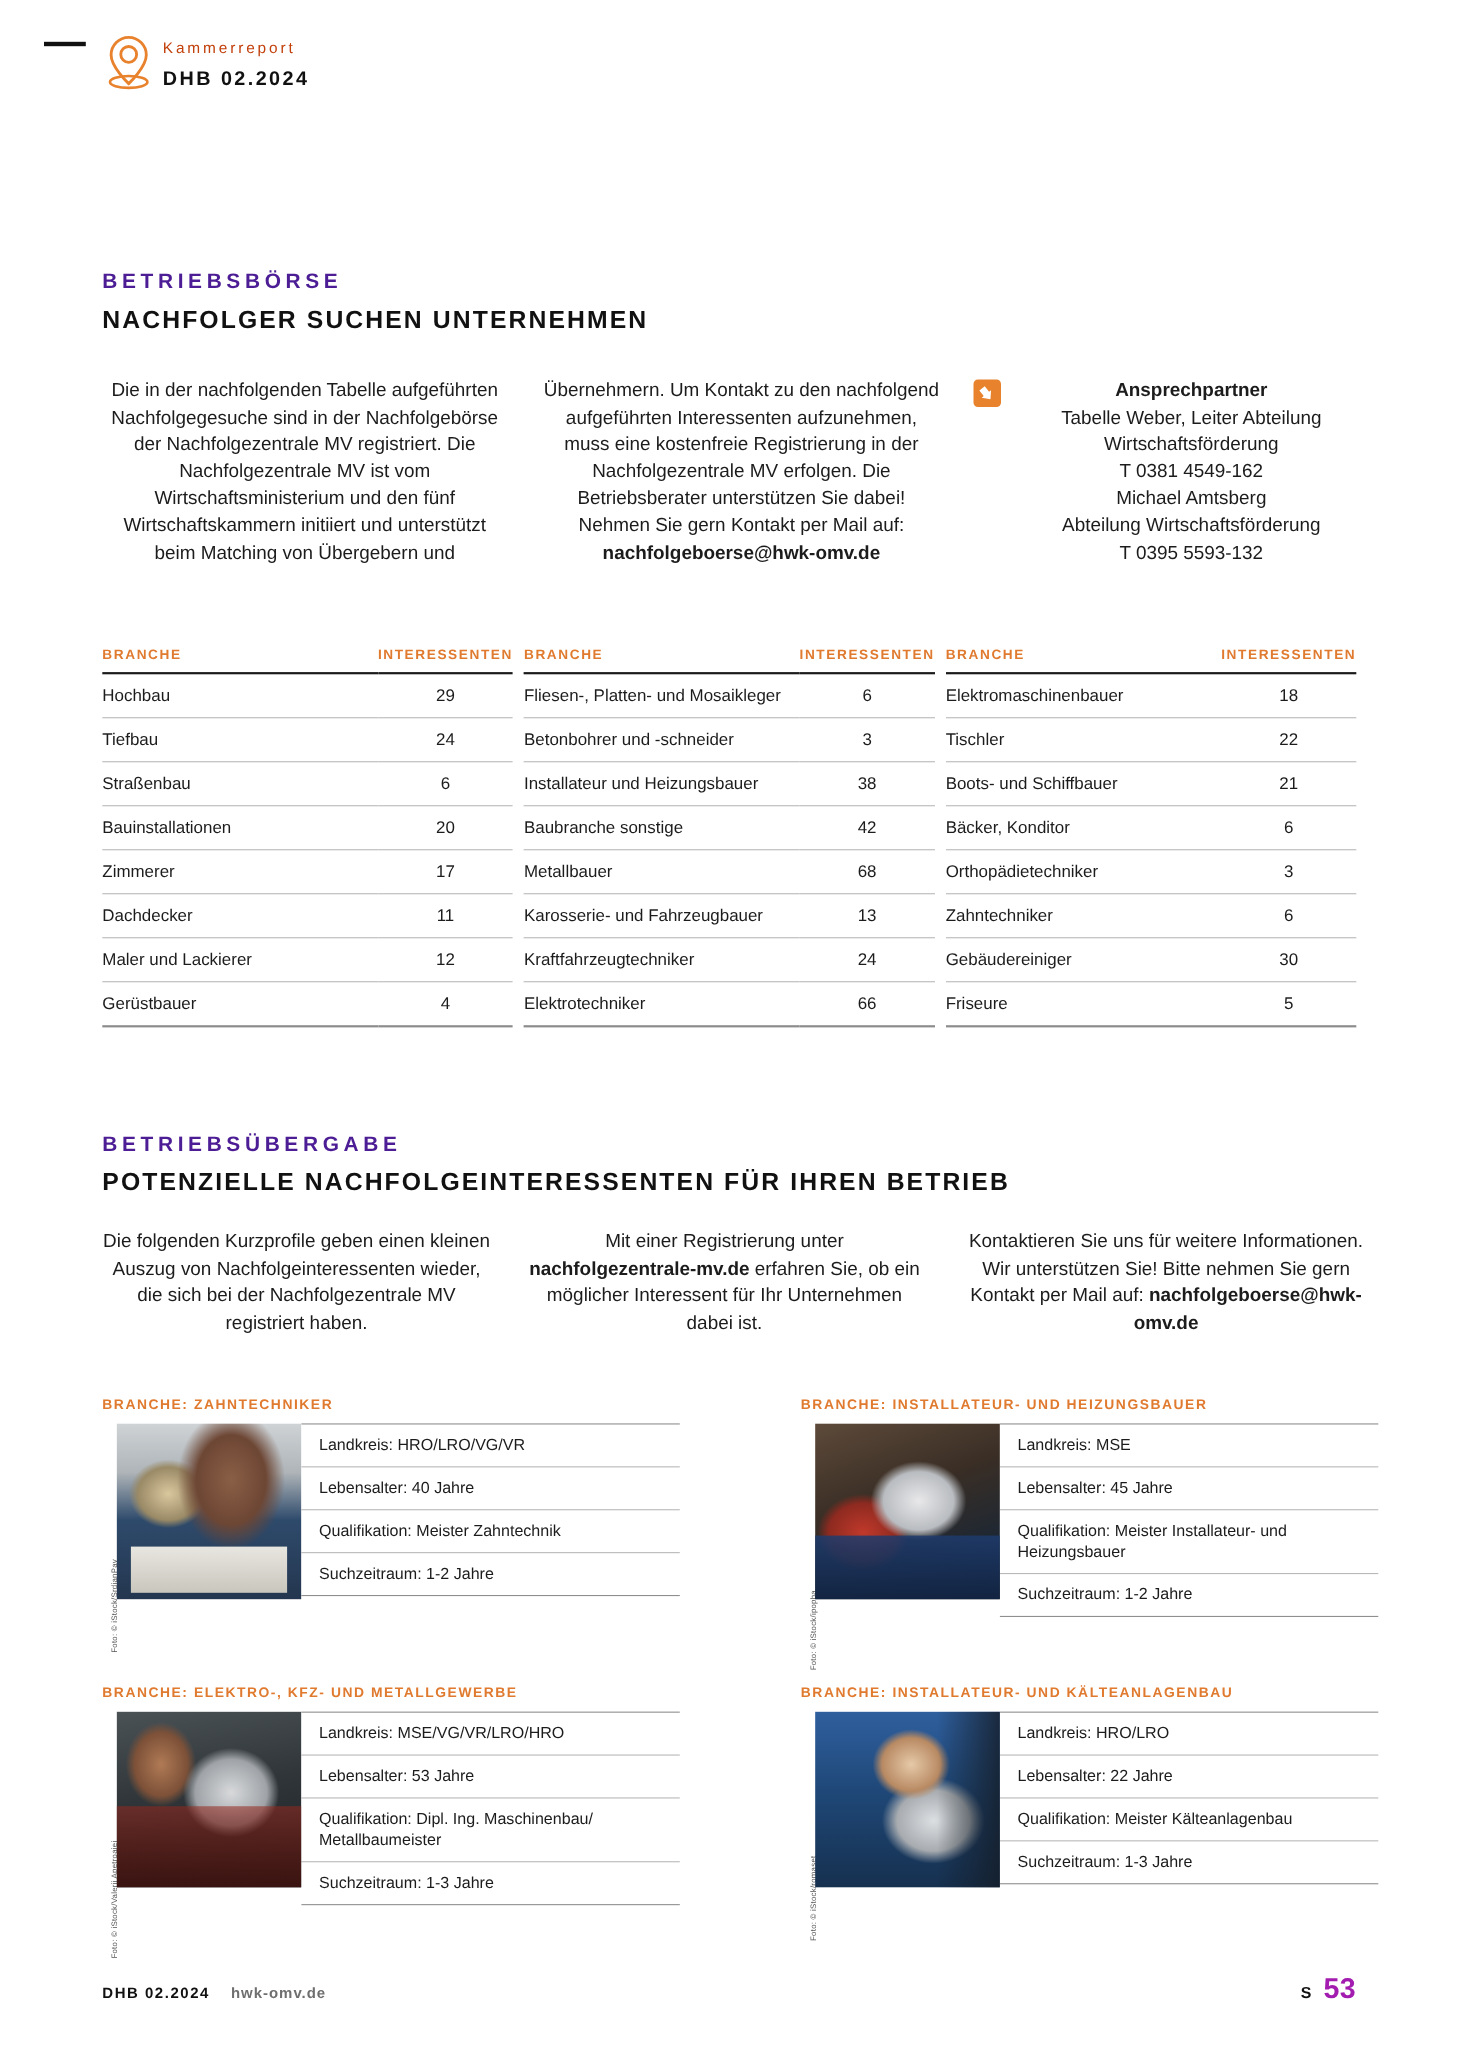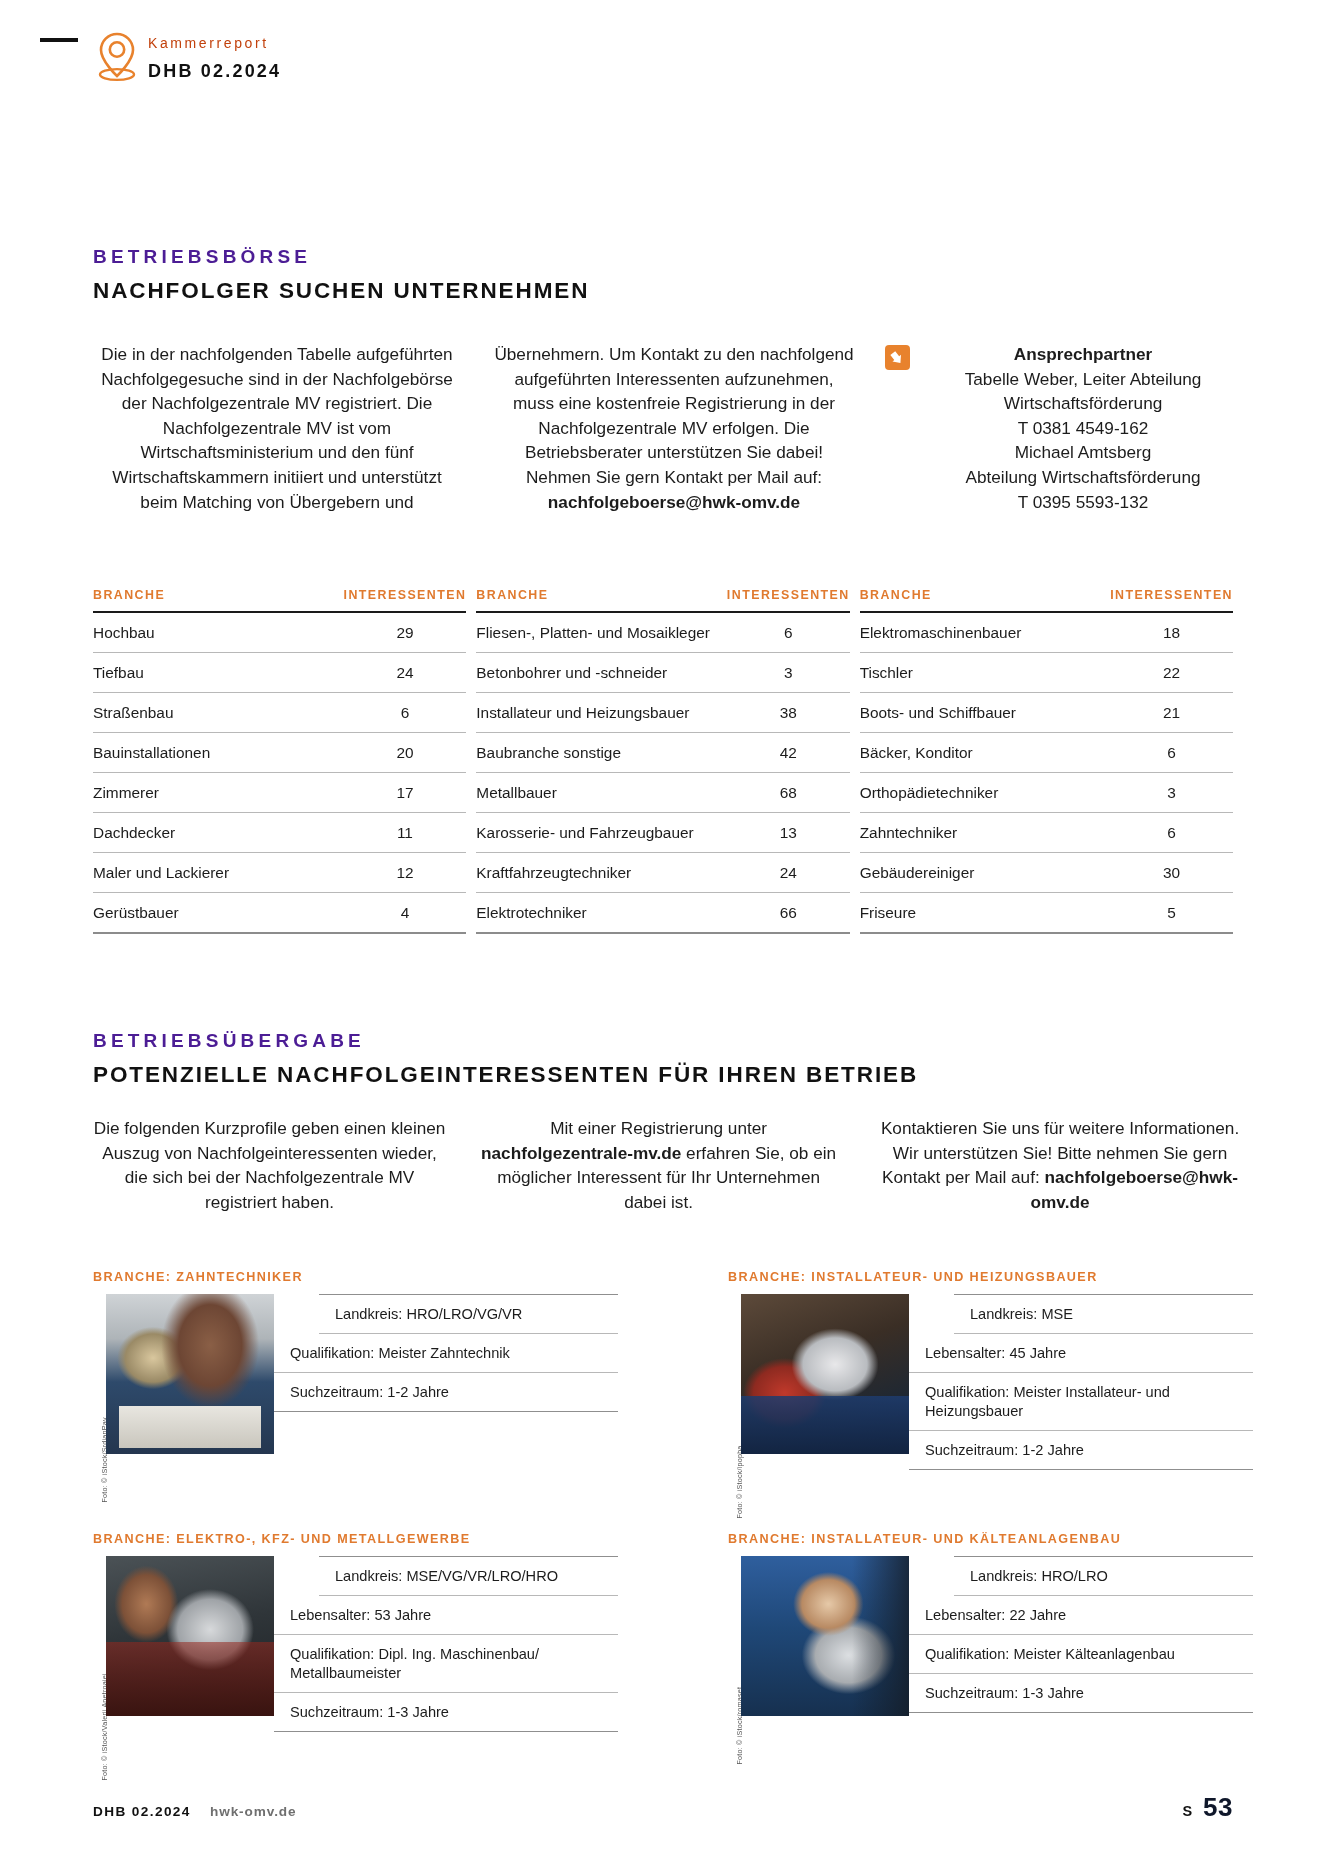--- a/index.html
+++ b/index.html
@@ -189,21 +189,21 @@
     overflow: hidden;
   }
   .card-rows { flex: 1; }
   .card-rows .r {
     font-size: 14.6px;
     color: #1c1c1c;
     padding: 10px 0 9px 16px;
     border-bottom: 1.1px solid #b8b8b8;
     line-height: 19px;
   }
-  .card-rows .r:first-child { border-top: 1.6px solid #8f8f8f; margin-left: 45px; }
+  .card-rows .r:first-child { border-top: 1.6px solid #8f8f8f; }
   .card-rows .r:last-child { border-bottom: 1.6px solid #8f8f8f; }
 
   
   .ph { position: absolute; inset: 0; }
   .ph1 { background:
       radial-gradient(ellipse 70px 90px at 62% 32%, #8a5f46 0%, #6d4634 45%, transparent 70%),
       radial-gradient(ellipse 46px 40px at 28% 40%, #d9c79e 0%, #9a8a66 60%, transparent 78%),
       linear-gradient(180deg, #cfd3d6 0%, #aeb4b8 28%, #2e4a6b 55%, #24364f 100%); }
   .ph1::after { content:""; position:absolute; left:8%; bottom:4%; width:84%; height:26%;
       background: linear-gradient(180deg,#e8e6e0,#c9c6bd); }
@@ -233,21 +233,21 @@
     width: 1140px;
     display: flex;
     align-items: baseline;
     justify-content: space-between;
   }
   .foot-left { font-size: 13.6px; letter-spacing: 1.4px; }
   .foot-left .b { font-weight: 700; color: #111; }
   .foot-left .u { font-weight: 700; color: #6f6f6f; margin-left: 14px; letter-spacing: 0.9px; }
   .foot-right { display: flex; align-items: baseline; gap: 10px; }
   .foot-right .s { font-size: 14.5px; font-weight: 700; letter-spacing: 1px; color: #111; }
-  .foot-right .n { font-size: 26px; font-weight: 700; color: #0f172a; letter-spacing: 0.5px; }
+  .foot-right .n { font-size: 26px; font-weight: 700; color: #a21caf; letter-spacing: 0.5px; }
 </style>
 </head>
 <body>
 
 <div class="page">
 
   <div class="header">
     <div class="header-rule"></div>
     <div class="pin-icon">
       <svg width="42" height="58" viewBox="0 0 42 58">
@@ -439,20 +439,21 @@
         <div class="card-kicker">BRANCHE: ZAHNTECHNIKER</div>
         <div class="card-body">
           <div class="credit">
               <span>Foto: © iStock/SrdjanPav</span>
             </div>
           <div class="card-photo">
               <div class="ph ph1"></div>
             </div>
           <div class="card-rows">
             <div class="r">Landkreis: HRO/LRO/VG/VR</div>
+            <div class="r">Lebensalter:  40 Jahre</div>
             <div class="r">Qualifikation: Meister Zahntechnik</div>
             <div class="r">Suchzeitraum: 1-2 Jahre</div>
           </div>
         </div>
       </div>
       <div class="card">
         <div class="card-kicker">BRANCHE: INSTALLATEUR- UND HEIZUNGSBAUER</div>
         <div class="card-body">
           <div class="credit">
               <span>Foto: © iStock/ipopba</span>

